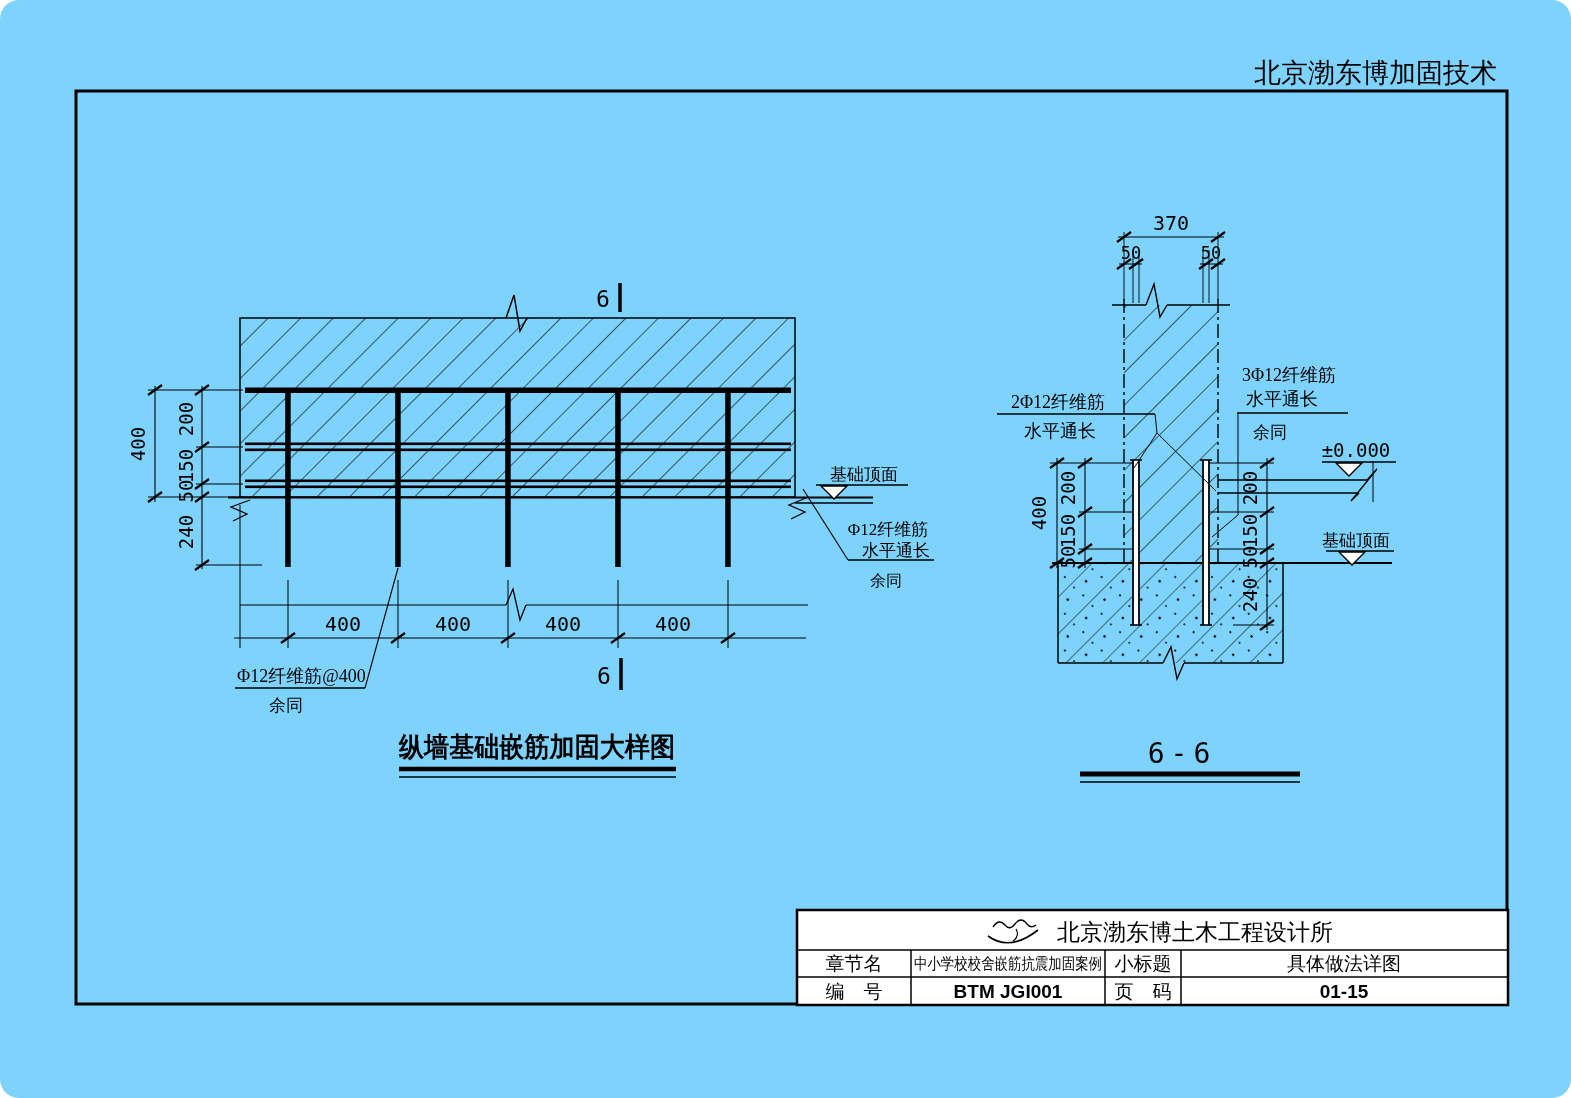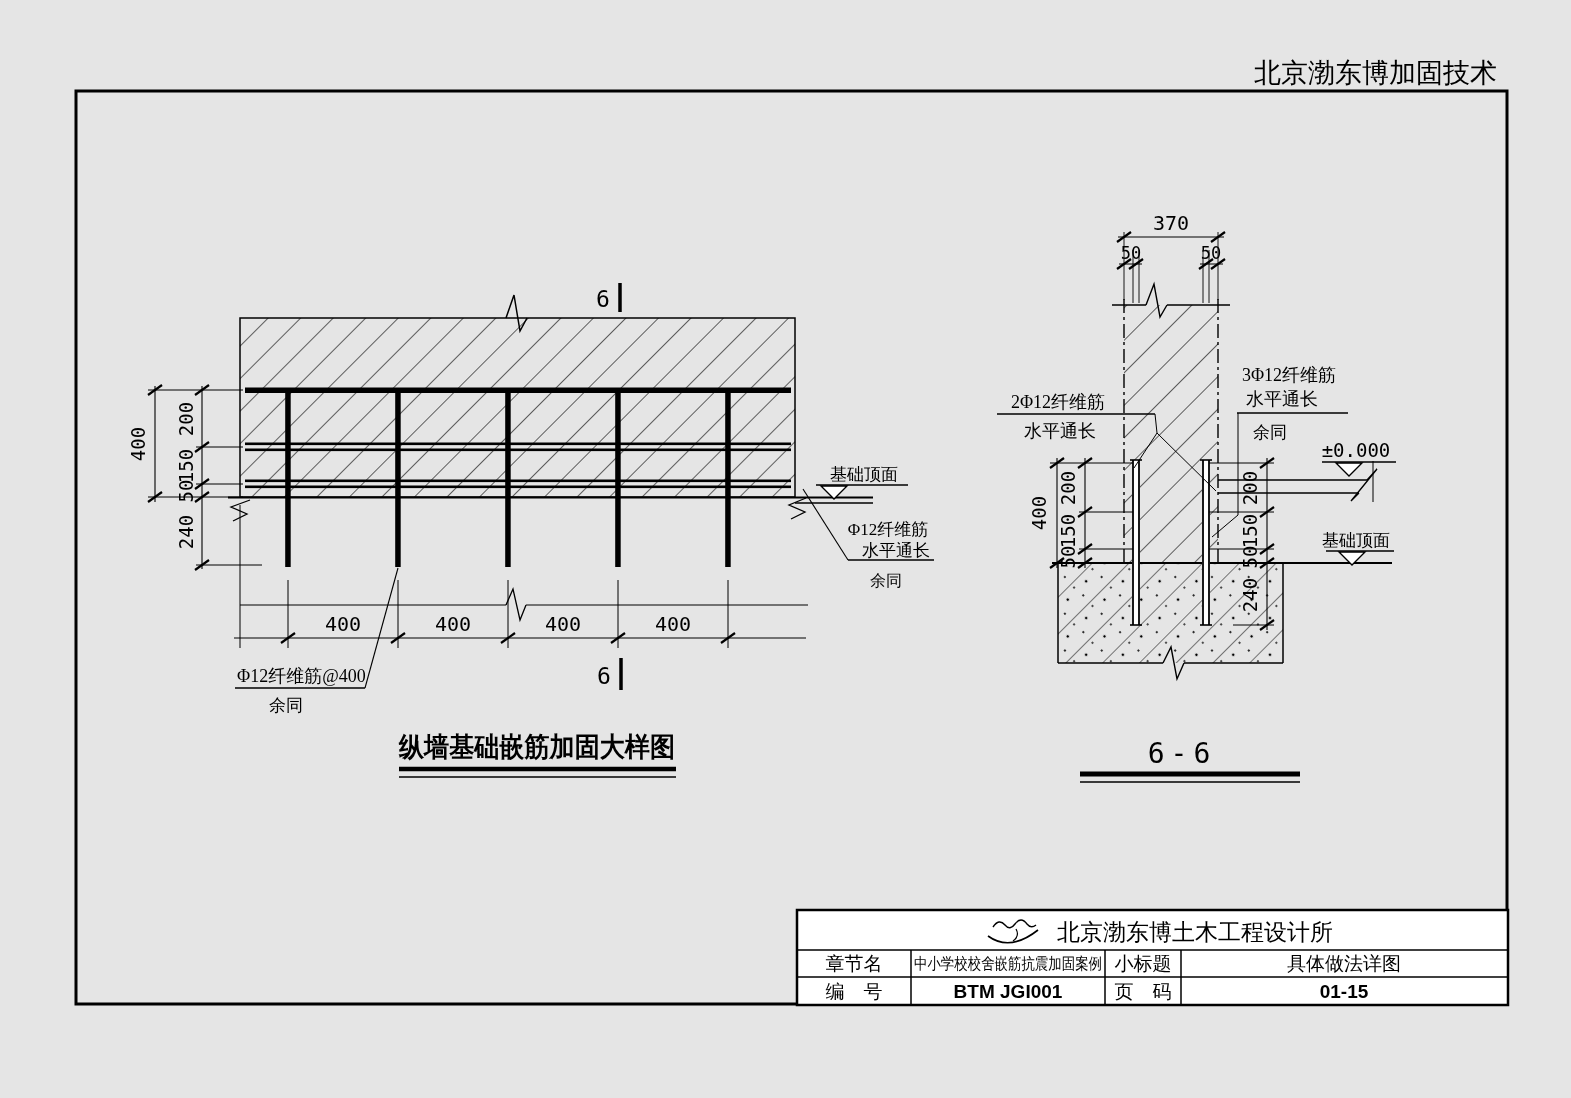--- a/index.html
+++ b/index.html
@@ -1,16 +1,16 @@
 <!DOCTYPE html>
 <html><head>
 <meta charset="utf-8">
 <style>
   html,body { margin:0; padding:0; background:#ffffff; }
-  .stage { position:relative; width:1571px; height:1098px; background:#e5e5e5; }
+  .stage { position:relative; width:1571px; height:1098px; background:#7dd3fc;border-radius:19px; }
   svg { display:block; }
   .cjk { font-family:"Liberation Serif","DejaVu Serif",serif; fill:#000; }
   .num { font-family:"DejaVu Sans Mono","Liberation Mono",monospace; fill:#000; }
   .ln  { stroke:#000; fill:none; }
 </style>
 </head>
 <body>
 
 <div class="stage">
 <svg width="1571" height="1098" viewBox="0 0 1571 1098" xmlns="http://www.w3.org/2000/svg">

